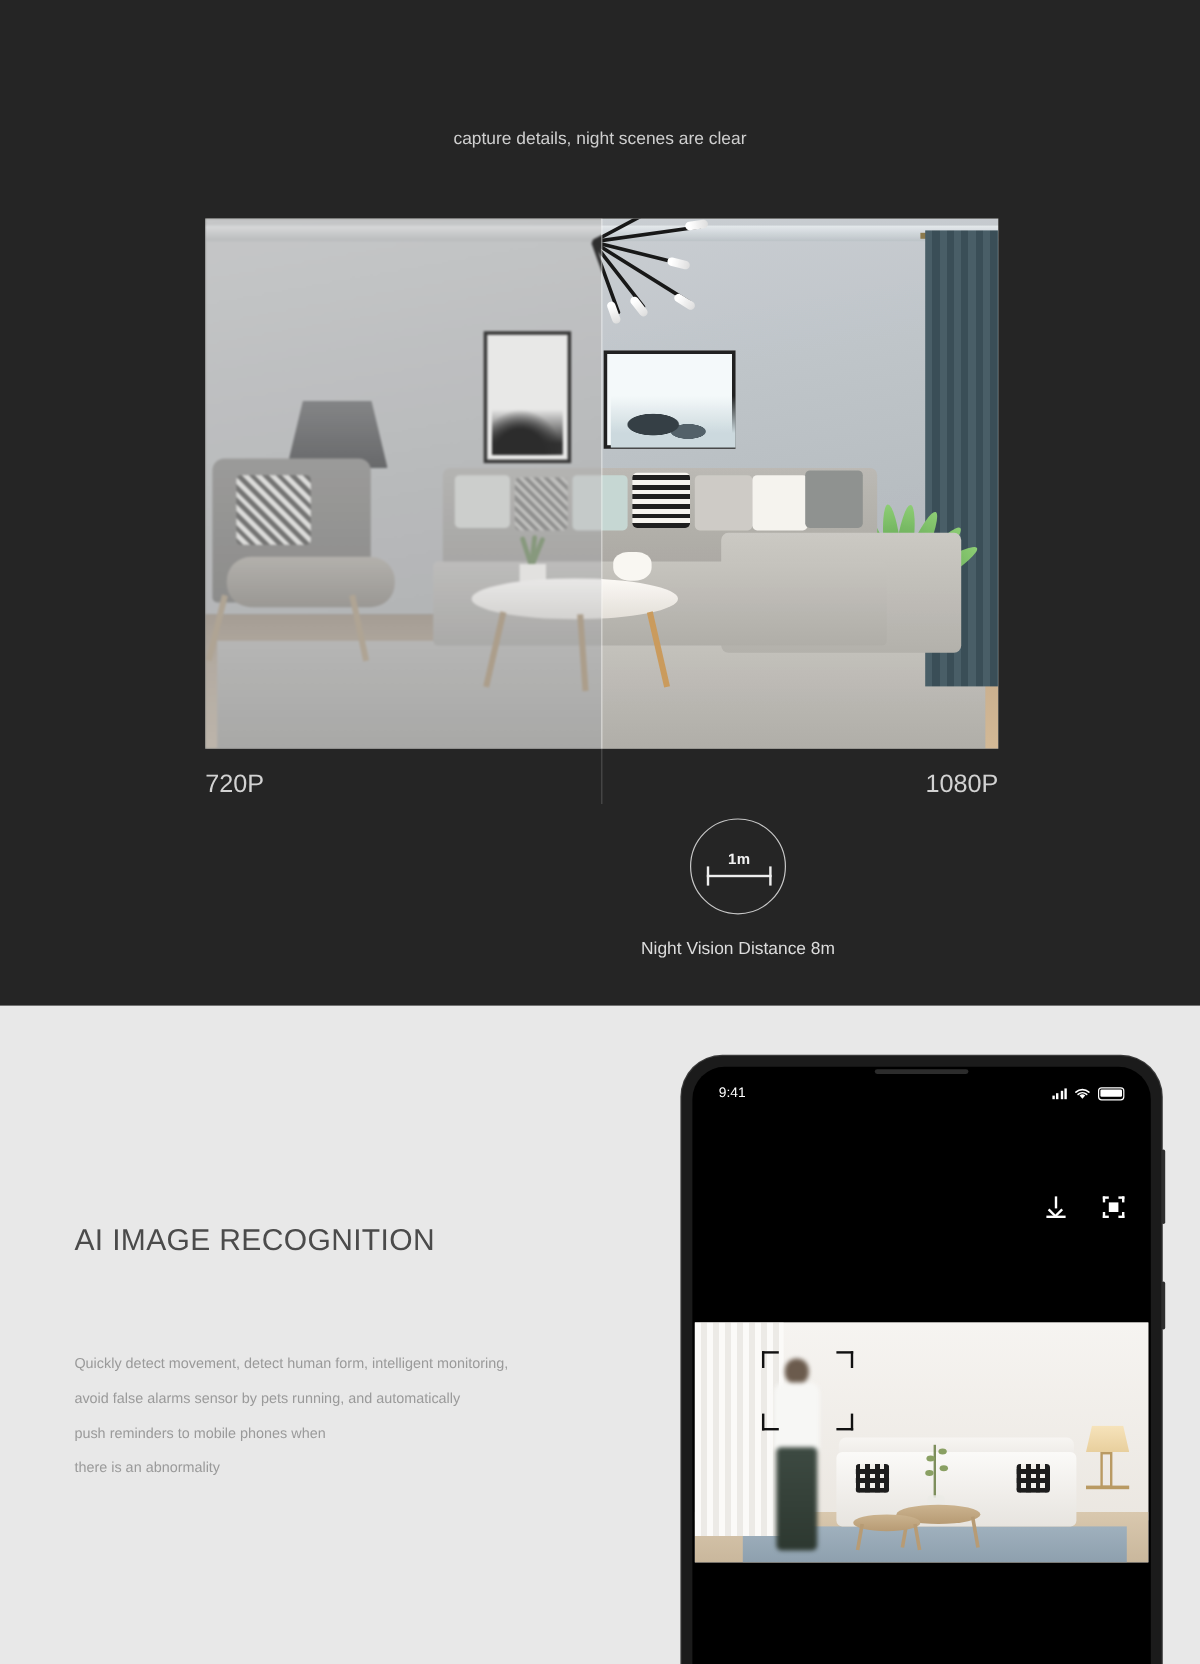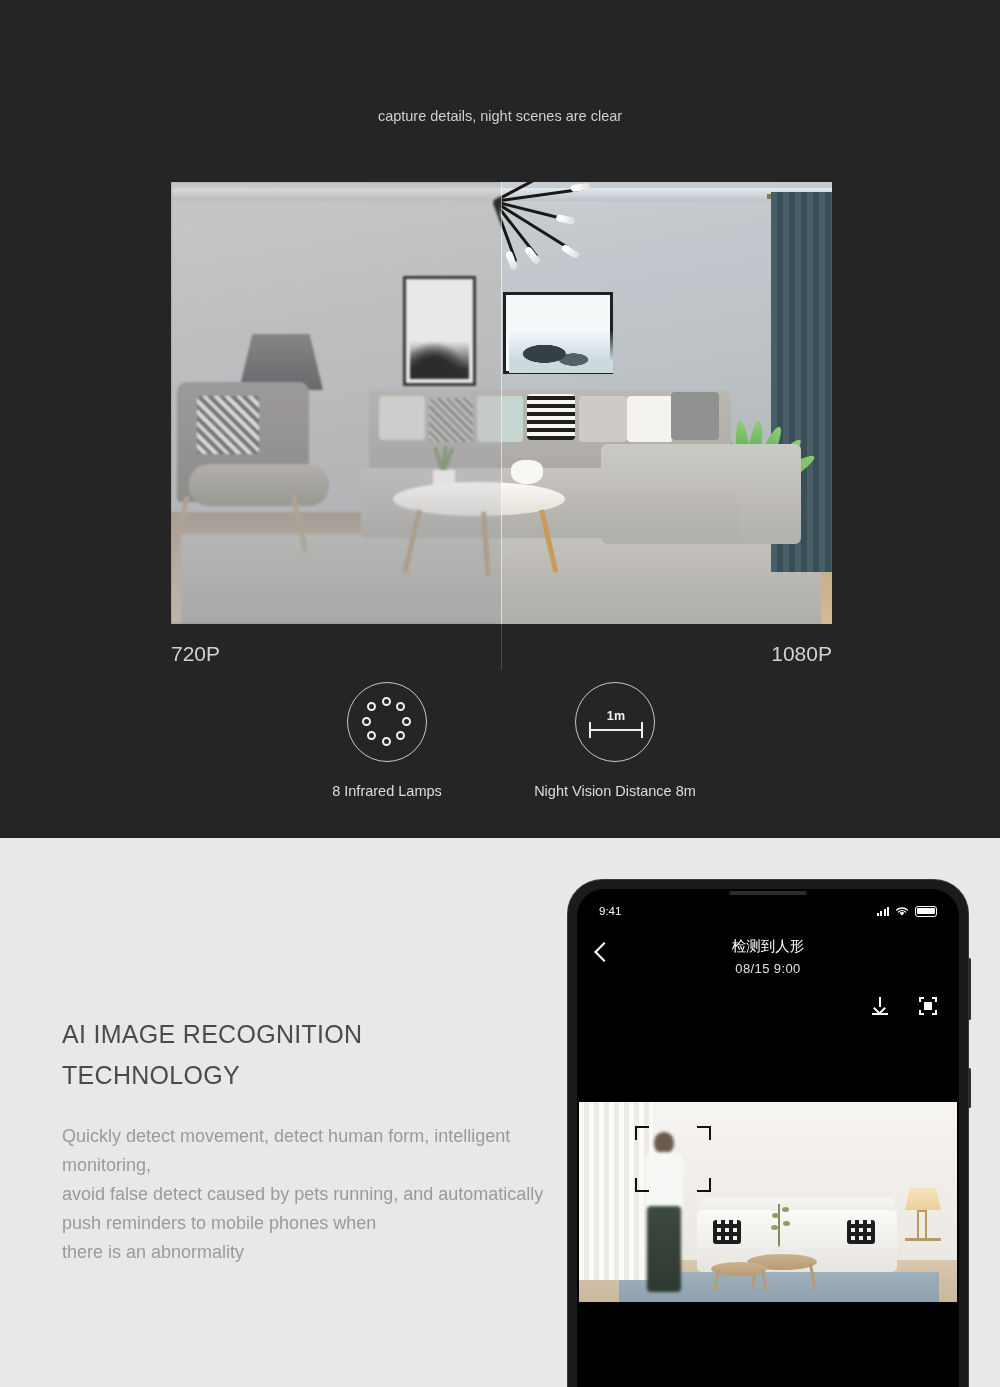--- a/index.html
+++ b/index.html
@@ -211,21 +211,21 @@
     margin-top:21px; color:#dcdcdc; font-size:14.5px;
   }
 
   
   .ai-title {
     position:absolute; left:62px; top:1014px; width:460px;
     font-size:25px; color:#4b4b4b; line-height:41px; letter-spacing:.3px;
   }
   .ai-body {
     position:absolute; left:62px; top:1122px; width:510px;
-    font-size:18px; color:#9a9a9a; line-height:29px;
+    font-size:12px; color:#9a9a9a; line-height:29px;
   }
 
   
   .phone {
     position:absolute; left:568px; top:880px; width:400px; height:520px;
     background:#1b1b1b; border-radius:34px 34px 0 0;
     box-shadow:0 0 0 1px #3a3a3a;
   }
   .phone-screen {
     position:absolute; left:9px; top:9px; width:382px; height:511px;
@@ -494,57 +494,43 @@
     <div class="split-line"></div>
   </div>
 
   <div class="divider-tail"></div>
 
   <div class="label-720">720P</div>
   <div class="label-1080">1080P</div>
 
   <div class="features">
 
-    <div class="feature f1">
-      <div class="circle" id="ir-circle">
-          <div class="ir-dot" style="left: 33.5px; top: 13.5px;"></div>
-          <div class="ir-dot" style="left: 47.6421px; top: 19.3579px;"></div>
-          <div class="ir-dot" style="left: 53.5px; top: 33.5px;"></div>
-          <div class="ir-dot" style="left: 47.6421px; top: 47.6421px;"></div>
-          <div class="ir-dot" style="left: 33.5px; top: 53.5px;"></div>
-          <div class="ir-dot" style="left: 19.3579px; top: 47.6421px;"></div>
-          <div class="ir-dot" style="left: 13.5px; top: 33.5px;"></div>
-          <div class="ir-dot" style="left: 19.3579px; top: 19.3579px;"></div>
-        </div>
-      <div class="feature-label">8 Infrared Lamps</div>
-    </div>
 
     <div class="feature f2">
       <div class="circle">
         <div class="meas">
           <div class="meas-text">1m</div>
           <div class="meas-bar"></div>
           <div class="meas-cap" style="left:0;"></div>
           <div class="meas-cap" style="left:52px;"></div>
         </div>
       </div>
       <div class="feature-label">Night Vision Distance 8m</div>
     </div>
 
   </div>
 </div>
 
 <div class="ai-title">
   <div>AI IMAGE RECOGNITION</div>
-  <div>TECHNOLOGY</div>
 </div>
 
 <div class="ai-body">
   <div>Quickly detect movement, detect human form, intelligent monitoring,</div>
-  <div>avoid false detect caused by pets running, and automatically</div>
+  <div>avoid false alarms sensor by pets running, and automatically</div>
   <div>push reminders to mobile phones when</div>
   <div>there is an abnormality</div>
 </div>
 
 <div class="phone">
   <div class="btn-side" style="top:78px;height:62px;"></div>
   <div class="btn-side" style="top:188px;height:40px;"></div>
 
   <div class="phone-screen">
     <div class="speaker"></div>
@@ -560,25 +546,20 @@
         </span>
         <svg width="14" height="11" viewBox="0 0 14 11">
           <path d="M7 9.6 4.6 6.9a3.6 3.6 0 0 1 4.8 0z" fill="#fff"></path>
           <path d="M1.6 4.1a8 8 0 0 1 10.8 0" stroke="#fff" stroke-width="1.4" fill="none" stroke-linecap="round"></path>
           <path d="M3.4 6a5.4 5.4 0 0 1 7.2 0" stroke="#fff" stroke-width="1.3" fill="none" stroke-linecap="round"></path>
         </svg>
         <span class="batt"></span>
       </span>
     </div>
 
-    <div class="nav-row">
-      <div class="back-chevron"></div>
-      <div class="nav-title">检测到人形</div>
-      <div class="nav-date">08/15  9:00</div>
-    </div>
 
     <div class="tool-row">
       <div class="ico">
         <div class="dl-arrow"></div>
           <div class="dl-head"></div>
           <div class="dl-base"></div>
       </div>
       <div class="ico">
         <div class="sq-corner" style="left:0;top:0;border-left:2px solid #fff;border-top:2px solid #fff;"></div>
         <div class="sq-corner" style="right:0;top:0;border-right:2px solid #fff;border-top:2px solid #fff;"></div>

